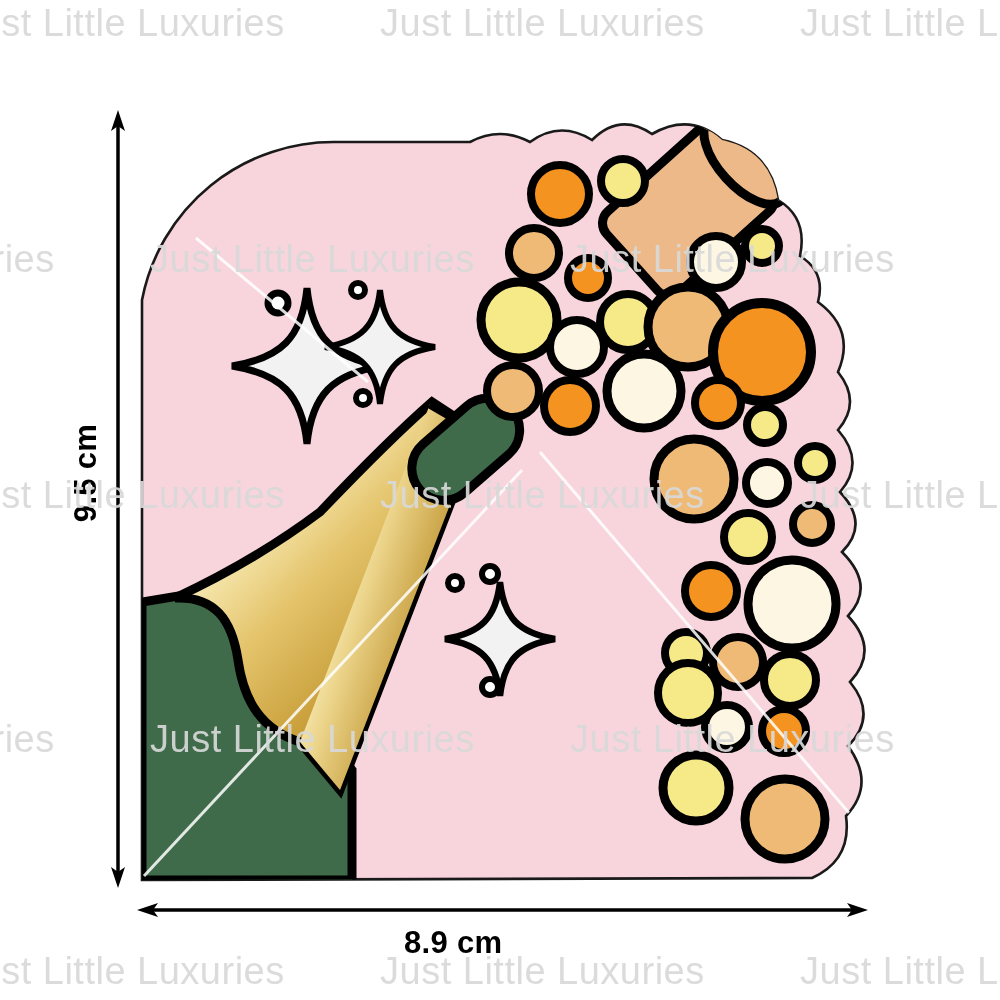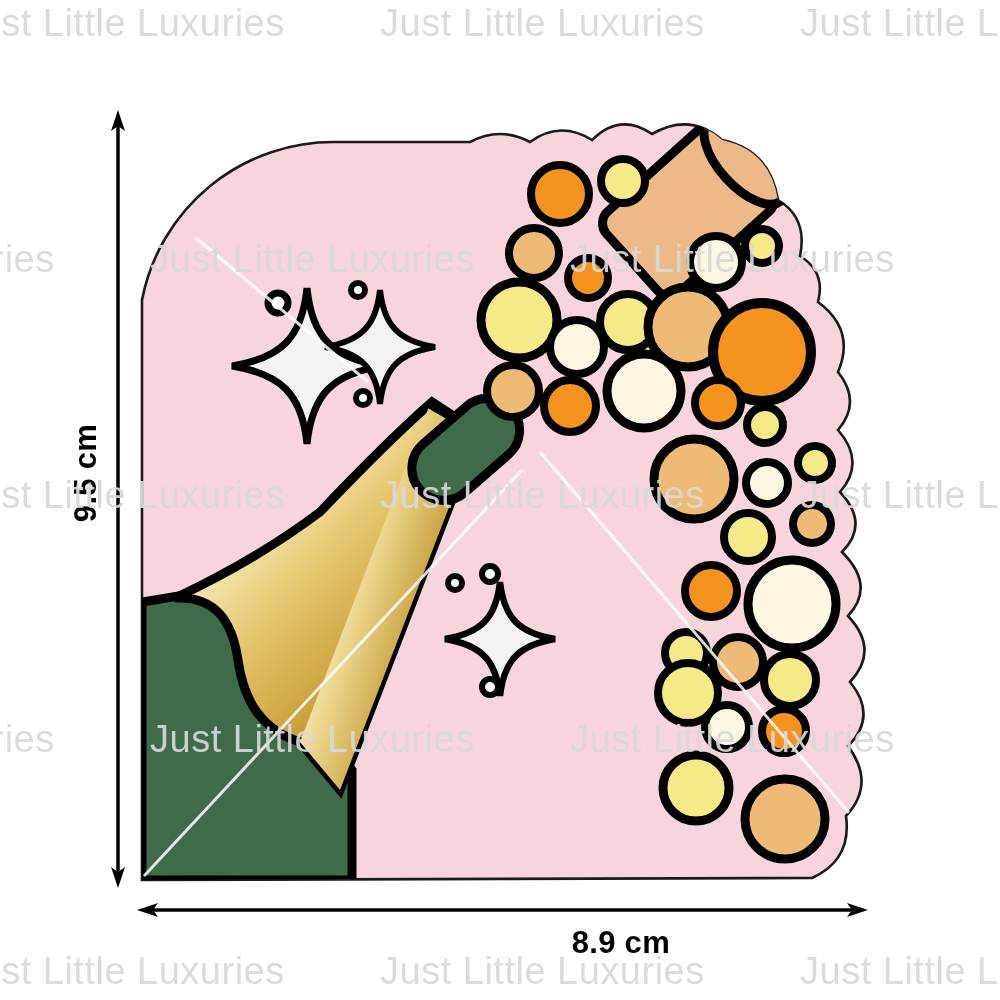--- a/index.html
+++ b/index.html
@@ -48,22 +48,22 @@
     z-index: 30;
   }
   #v-dim-label {
     left: 52px; top: 455px;
     transform: rotate(-90deg);
     transform-origin: 50% 50%;
     width: 120px; text-align: center;
     margin-left: -26px;
   }
   #h-dim-label {
-    left: 420px; top: 925px;
-    width: 250px; text-align: right;
+    left: 404px; top: 925px;
+    width: 250px; text-align: left;
   }
 </style>
 </head>
 <body>
 
 <div id="stage">
 
   <svg id="artboard" viewBox="0 0 1000 1000" xmlns="http://www.w3.org/2000/svg">
     <defs>
       <linearGradient id="goldNeck" x1="0%" y1="0%" x2="100%" y2="70%">

